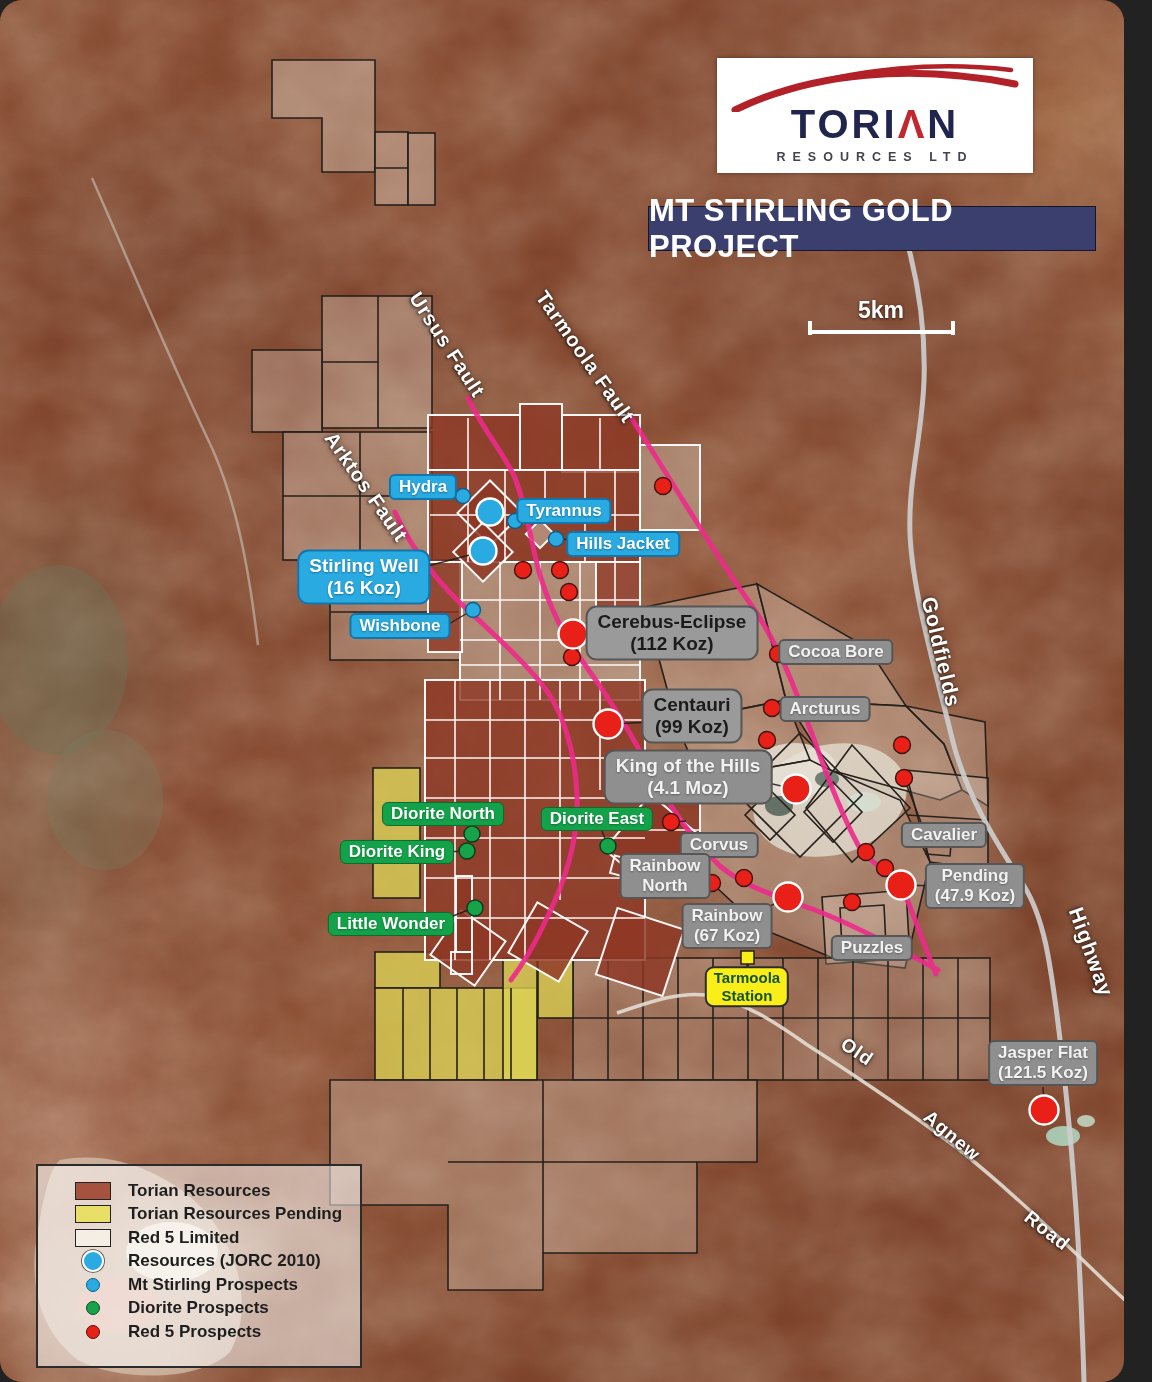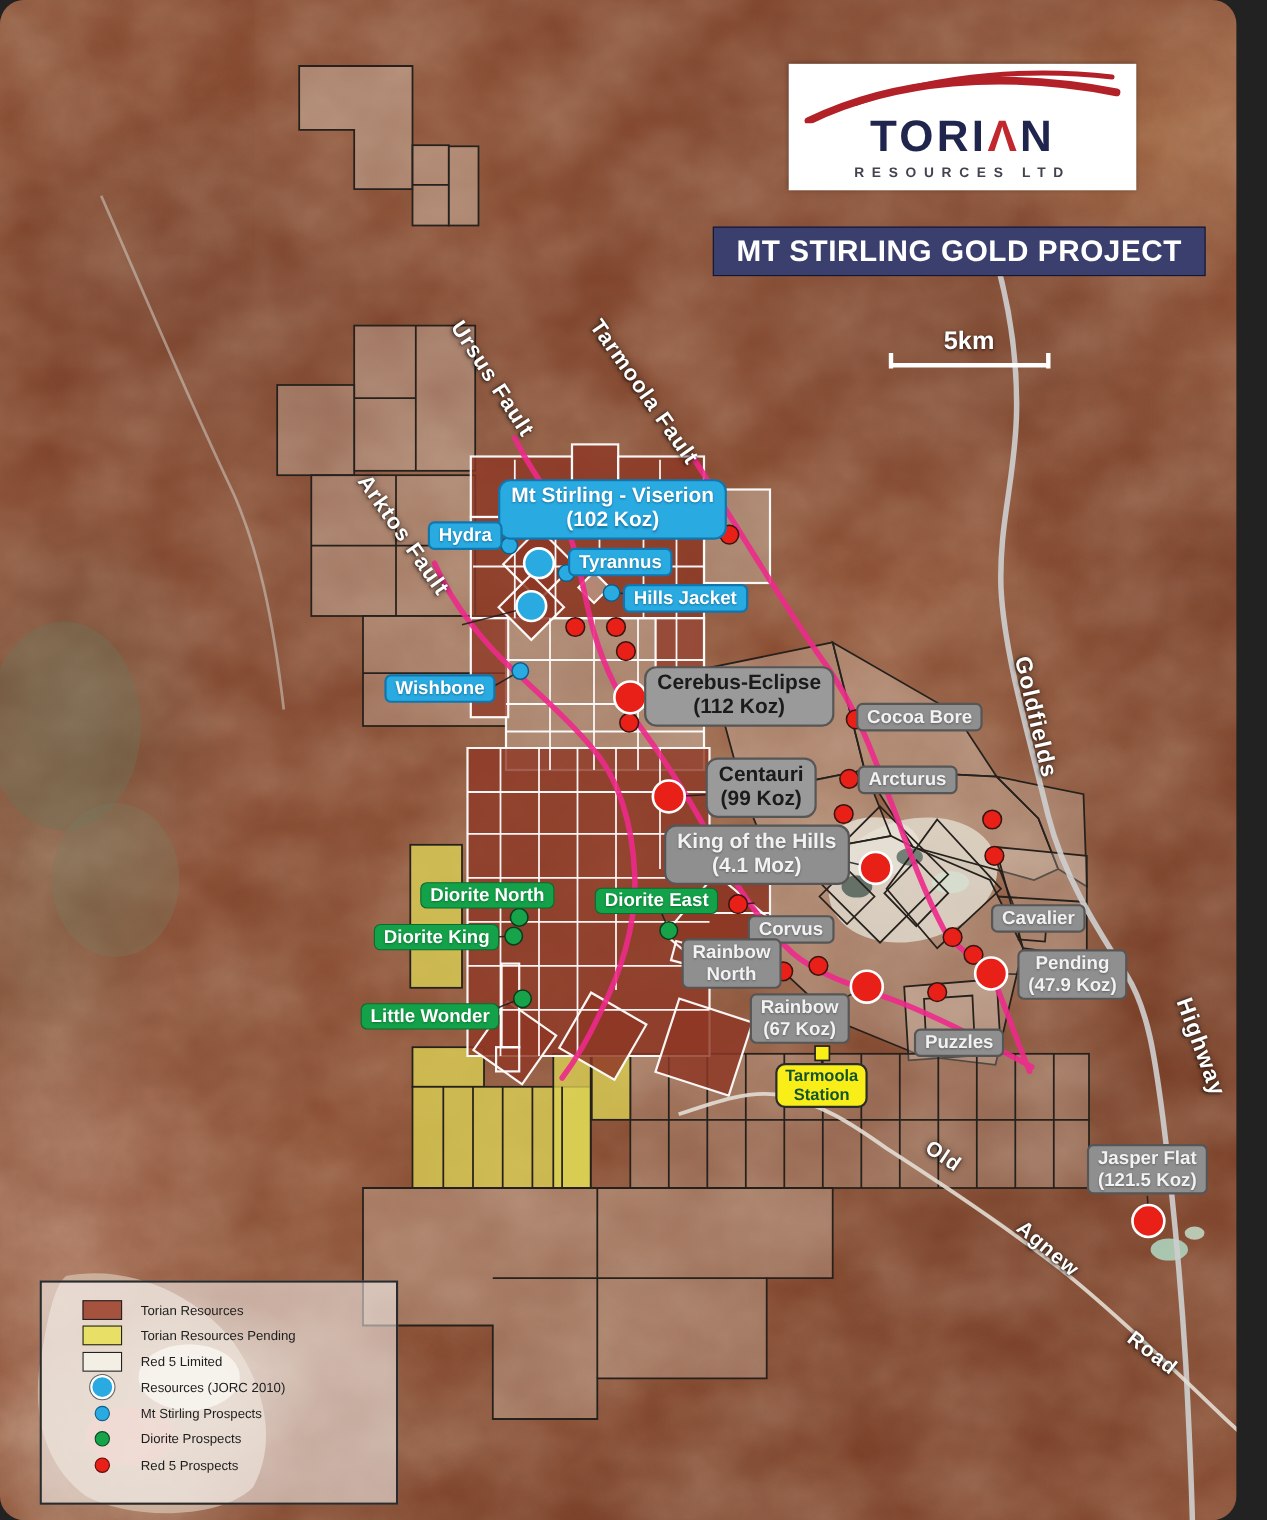--- a/index.html
+++ b/index.html
@@ -44,29 +44,29 @@
   
   .logo{position:absolute;left:717px;top:58px;width:316px;height:115px;background:#fff;z-index:40;
         box-shadow:0 0 4px rgba(0,0,0,.4);}
   .logo-brand{position:absolute;top:46px;left:0;width:100%;text-align:center;font-size:40px;font-weight:bold;
         color:#1f254c;letter-spacing:3px;line-height:1;}
   .logo-brand .accent{color:#c1272d;}
   .logo-sub{position:absolute;top:92px;left:0;width:100%;text-align:center;font-size:12.5px;font-weight:bold;
         letter-spacing:7px;color:#43434f;}
   
   .banner{position:absolute;left:648px;top:206px;width:446px;height:43px;background:#3b3f6d;z-index:40;
-        border:1.5px solid #14162b;color:#fff;font-weight:bold;font-size:27px;letter-spacing:.5px;
+        border:1.5px solid #14162b;color:#fff;font-weight:bold;font-size:31px;letter-spacing:.5px;
         display:flex;align-items:center;justify-content:center;}
   
   .legend{position:absolute;left:36px;top:1164px;width:326px;height:204px;z-index:40;
         background:rgba(255,255,255,.52);border:2px solid #2b2b2b;box-sizing:border-box;
         padding:13px 0 0 26px;}
   .lrow{display:flex;align-items:center;height:23.5px;}
   .swcell{width:58px;display:flex;justify-content:center;align-items:center;}
-  .ltxt{font-size:12px;font-weight:normal;color:#1e1e1e;margin-left:6px;white-space:nowrap;}
+  .ltxt{font-size:17px;font-weight:bold;color:#1e1e1e;margin-left:6px;white-space:nowrap;}
   .sw-rect{width:36px;height:18px;border:1.5px solid #222;box-sizing:border-box;}
   .sw-torian{background:#a5523f;}
   .sw-pending{background:#e7df66;}
   .sw-red5{background:#f4efe5;}
   .sw-circ{border-radius:50%;box-sizing:border-box;}
   .sw-bigblue{width:22px;height:22px;background:#29abe2;border:2.5px solid #fff;box-shadow:0 0 0 1px #666;}
   .sw-blue{width:14px;height:14px;background:#29abe2;border:1.5px solid #0e5d88;}
   .sw-green{width:14px;height:14px;background:#16a34a;border:1.5px solid #0a4d24;}
   .sw-red{width:14px;height:14px;background:#e92017;border:1.5px solid #5e0c08;}
 </style>
@@ -320,27 +320,27 @@
 
   <div class="geo-text" style="left:447px;top:345px;transform:translate(-50%,-50%) rotate(57deg)">Ursus Fault</div>
   <div class="geo-text" style="left:585px;top:357px;transform:translate(-50%,-50%) rotate(55deg)">Tarmoola Fault</div>
   <div class="geo-text" style="left:366px;top:487px;transform:translate(-50%,-50%) rotate(55deg)">Arktos Fault</div>
   <div class="geo-text" style="left:941px;top:652px;transform:translate(-50%,-50%) rotate(77deg);font-size:21px">Goldfields</div>
   <div class="geo-text" style="left:1091px;top:952px;transform:translate(-50%,-50%) rotate(70deg);font-size:21px">Highway</div>
   <div class="geo-text" style="left:857px;top:1052px;transform:translate(-50%,-50%) rotate(34deg);font-size:19px">Old</div>
   <div class="geo-text" style="left:952px;top:1136px;transform:translate(-50%,-50%) rotate(40deg);font-size:19px">Agnew</div>
   <div class="geo-text" style="left:1047px;top:1231px;transform:translate(-50%,-50%) rotate(38deg);font-size:19px">Road</div>
 
-  <div class="lbl lbl-blue sz-lg" style="left:557px;top:463px">
-    <div>Mt Stirling - Viserion</div>
-    <div>(102 Koz)</div>
-  </div>
   <div class="lbl lbl-blue sz-md" style="left:423px;top:487px">Hydra</div>
   <div class="lbl lbl-blue sz-md" style="left:564px;top:511px">Tyrannus</div>
   <div class="lbl lbl-blue sz-md" style="left:623px;top:544px">Hills Jacket</div>
+  <div class="lbl lbl-blue sz-lg" style="left:364px;top:577px">
+    <div>Stirling Well</div>
+    <div>(16 Koz)</div>
+  </div>
   <div class="lbl lbl-blue sz-md" style="left:400px;top:626px">Wishbone</div>
 
   <div class="lbl lbl-gray dark sz-lg" style="left:672px;top:633px">
     <div>Cerebus-Eclipse</div>
     <div>(112 Koz)</div>
   </div>
   <div class="lbl lbl-gray sz-md" style="left:836px;top:652px">Cocoa Bore</div>
   <div class="lbl lbl-gray dark sz-lg" style="left:692px;top:716px">
     <div>Centauri</div>
     <div>(99 Koz)</div>

